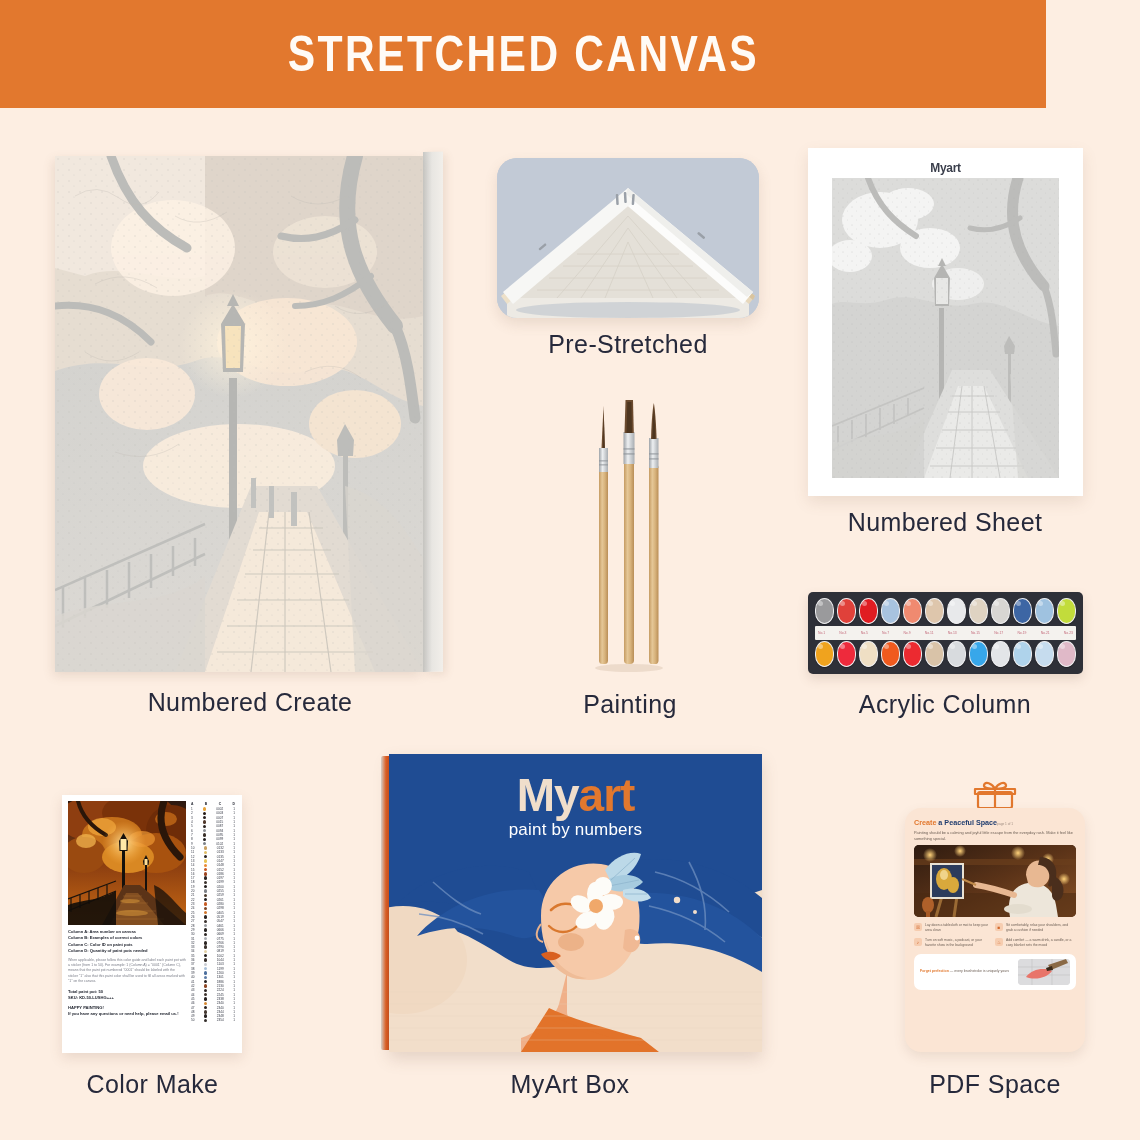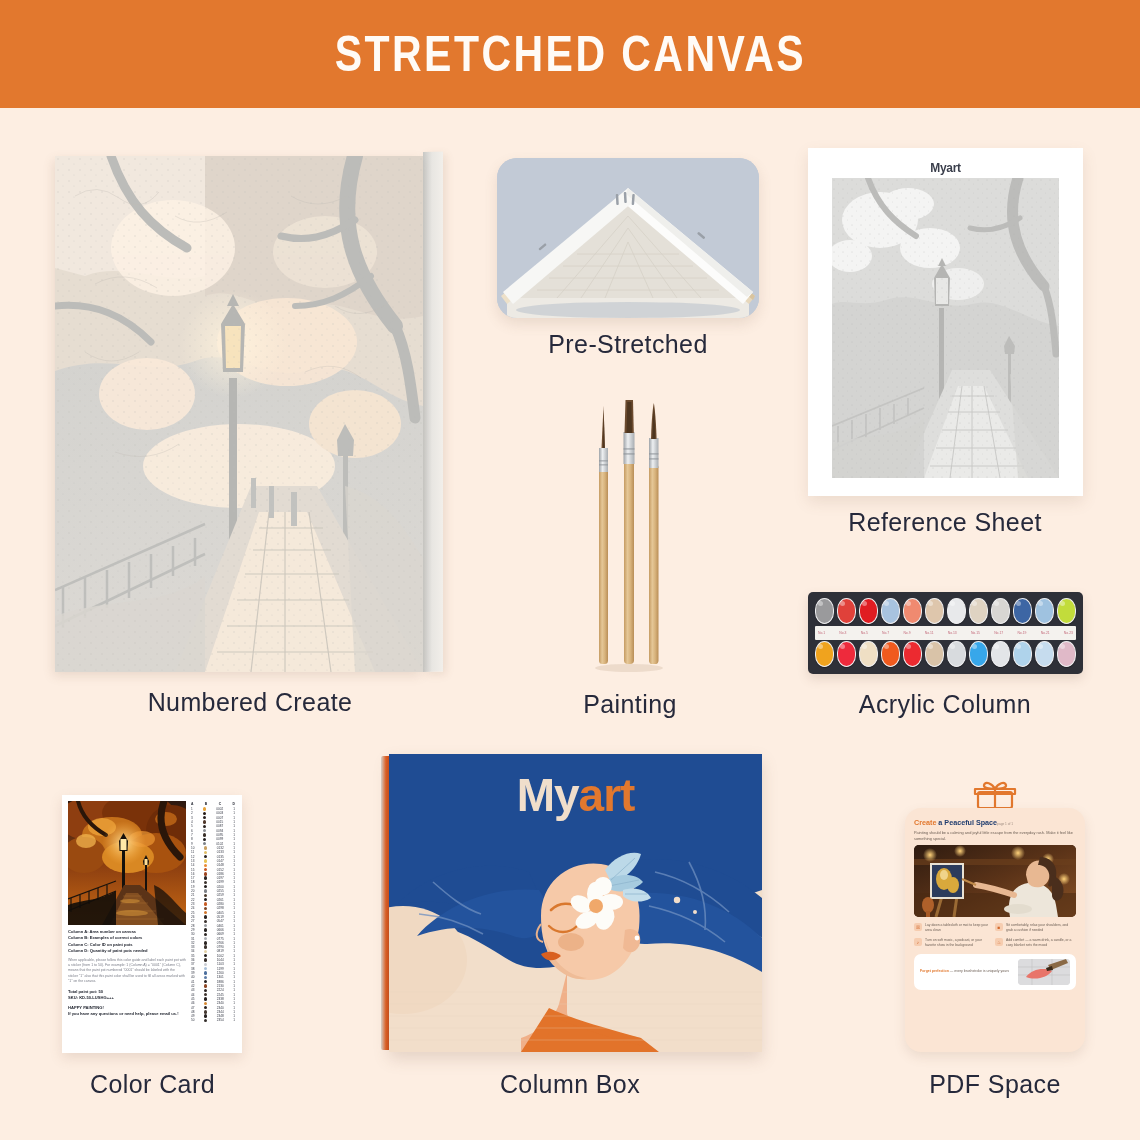--- a/index.html
+++ b/index.html
@@ -7,21 +7,21 @@
   html,body { width:1140px; height:1140px; }
   body {
     background:#FDEEE2;
     font-family:"Liberation Sans", sans-serif;
     overflow:hidden;
     position:relative;
   }
 
   
   #header-banner{
-    position:absolute; left:0; top:0; width:1140px; height:108px;
+    position:absolute; left:0; top:0; width:1046px; height:108px;
     background:#E2782E;
     display:flex; align-items:center; justify-content:center;
   }
   #header-title{
     color:#FFFBF6;
     font-size:50px;
     font-weight:bold;
     letter-spacing:3px;
     transform:scaleX(0.82);
     font-family:"Liberation Sans", sans-serif;
@@ -395,21 +395,21 @@
             <path d="M62 246 V226"></path>
             <path d="M76 238 V220"></path>
         </g>
         <path d="M0 266 C36 254 66 262 92 240 L92 300 H0 Z" fill="#D2D2D0" opacity=".85"></path>
         <path d="M178 196 C200 204 212 228 227 244 V300 H186 Z" fill="#D4D4D2" opacity=".7"></path>
         <rect width="227" height="300" fill="url(#rdots)"></rect>
       </svg>
     </div>
   </div>
 </div>
-<div class="item-label" style="left:795px; top:508px; width:300px;">Reference Sheet</div>
+<div class="item-label" style="left:795px; top:508px; width:300px;">Numbered Sheet</div>
 
 <div id="brushes-wrap">
   <svg width="110" height="282" viewBox="0 0 110 282">
     <defs>
       <linearGradient id="wood" x1="0" y1="0" x2="1" y2="0">
         <stop offset="0" stop-color="#C59B62"></stop>
           <stop offset=".35" stop-color="#E5C797"></stop>
         <stop offset=".65" stop-color="#D8B37C"></stop>
           <stop offset="1" stop-color="#B98E57"></stop>
       </linearGradient>
@@ -899,29 +899,30 @@
           <div class="cc-row">
             <span>50</span>
             <span class="cc-sw" style="background: rgb(53, 48, 45);"></span>
             <span>2354</span>
             <span>1</span>
           </div>
         </div>
     </div>
   </div>
 </div>
-<div class="item-label" style="left:50px; top:1070px; width:205px;">Color Card</div>
+<div class="item-label" style="left:50px; top:1070px; width:205px;">Color Make</div>
 
 <div id="box-wrap">
   <div id="box-spine"></div>
   <div id="box-face">
     <div id="box-logo">
       <div id="box-logo-main">
         <span class="logo-my">My</span><span class="logo-art">art</span>
       </div>
+      <div id="box-logo-sub">paint by numbers</div>
     </div>
     <svg id="box-illus" viewBox="0 0 373 210" preserveAspectRatio="none">
 
       <path d="M0 86 C50 70 90 100 120 118 C150 136 190 120 230 106 C280 88 330 62 373 48 L373 210 L0 210 Z" fill="#F2DECA"></path>
 
       <ellipse cx="14" cy="118" rx="64" ry="54" fill="#F0D9C2"></ellipse>
 
       <path d="M140 30 C92 14 40 30 8 62 C36 58 70 58 96 72 C120 86 140 78 154 62 Z" fill="#1F4C93"></path>
       <path d="M150 48 C104 44 56 62 28 94 C62 82 96 84 124 94 C146 102 160 86 164 70 Z" fill="#23539D"></path>
 
@@ -985,21 +986,21 @@
       <g stroke="#E6D2BD" stroke-width=".6" opacity=".5">
         <path d="M0 150 H373"></path>
           <path d="M0 162 H373"></path>
           <path d="M0 174 H373"></path>
         <path d="M0 186 H373"></path>
           <path d="M0 198 H373"></path>
       </g>
     </svg>
   </div>
 </div>
-<div class="item-label" style="left:400px; top:1070px; width:340px;">Column Box</div>
+<div class="item-label" style="left:400px; top:1070px; width:340px;">MyArt Box</div>
 
 <div id="pdf-wrap">
   <div id="pdf-gift">
     <svg width="46" height="30" viewBox="0 0 46 30">
       <g stroke="#E2782E" stroke-width="2.2" fill="none" stroke-linejoin="round" stroke-linecap="round">
         <rect x="6" y="12" width="34" height="16" rx="2"></rect>
         <path d="M3 9 H43 V14 H3 Z"></path>
         <path d="M23 9 V28"></path>
         <path d="M23 9 C20 3 13 1 12 5 C11.3 8 17 9 23 9 Z"></path>
         <path d="M23 9 C26 3 33 1 34 5 C34.7 8 29 9 23 9 Z"></path>

